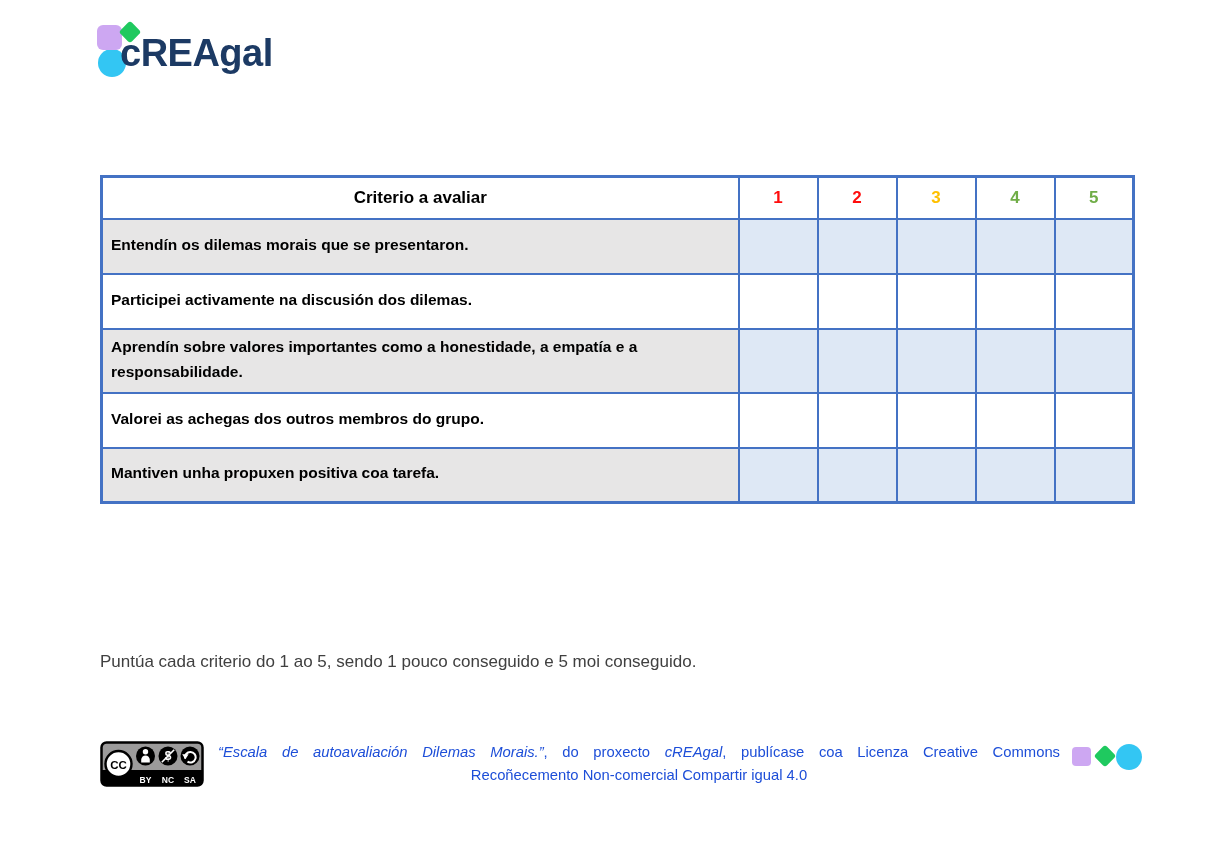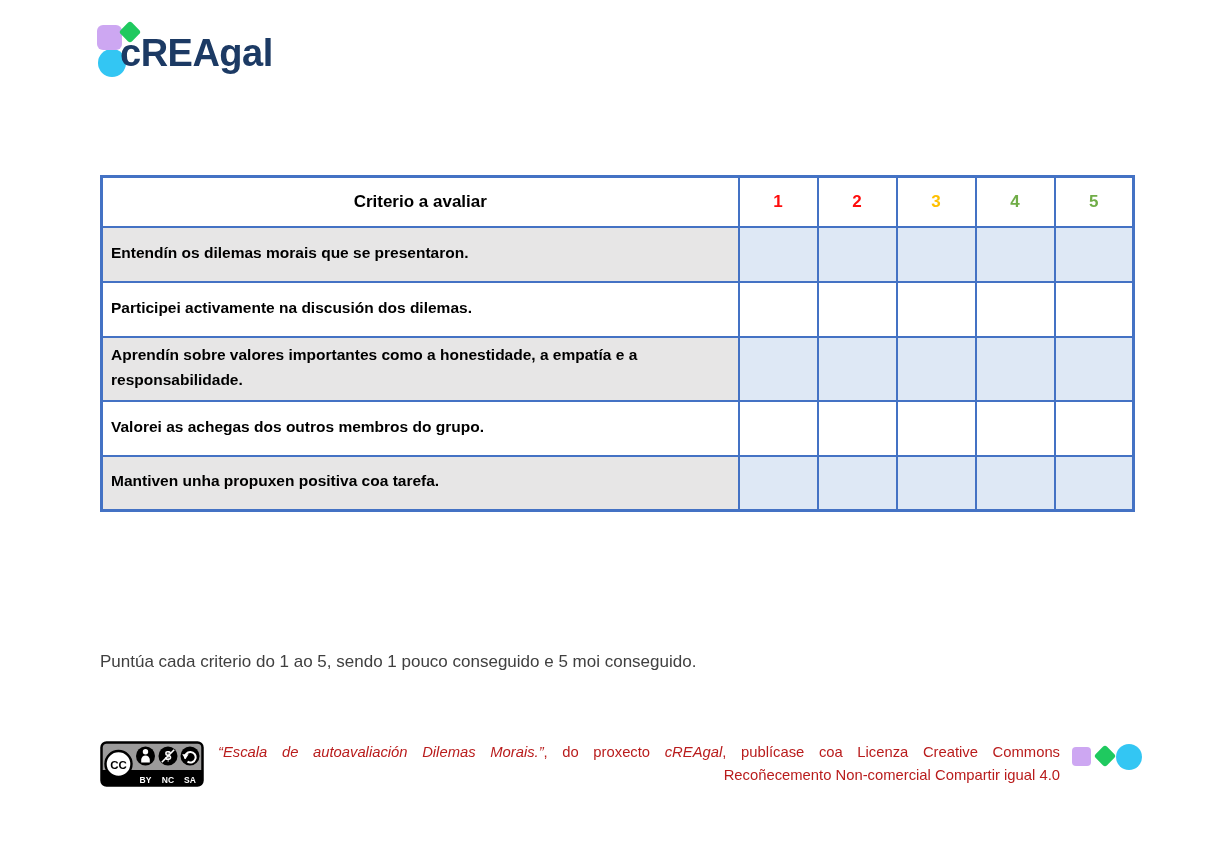--- a/index.html
+++ b/index.html
@@ -29,21 +29,21 @@
     text-align: center; font-style: italic; font-size: 17px; color: #1f1f1f;
   }
 
   
   .rubric {
     position: absolute; left: 100px; top: 175px;
     border-collapse: collapse; table-layout: fixed; width: 1033px;
     border: 3px solid #4472C4;
   }
   .rubric th, .rubric td { border: 2px solid #4472C4; }
-  .rubric thead th { height: 50px; background: #ffffff; }
+  .rubric thead th { height: 42px; background: #ffffff; }
   .rubric th.crit-head { font-size: 17px; font-weight: bold; color: #000; text-align: center; }
   .rubric th.score-head { font-size: 17px; font-weight: bold; text-align: center; }
   .rubric tbody td { height: 55px; }
   .rubric td.crit {
     font-size: 15.5px; font-weight: bold; color: #000;
     text-align: left; padding: 4px 14px 8px 8px; line-height: 25px;
     background: #ffffff;
   }
   .rubric td.score { background: #ffffff; }
   .rubric tbody tr:nth-child(odd) td.crit  { background: #E7E6E6; }
@@ -54,23 +54,23 @@
     position: absolute; left: 100px; top: 652px;
     font-size: 17px; color: #404040;
   }
 
   
   .license {
     position: absolute; left: 100px; top: 741px; width: 1050px;
     display: flex; align-items: flex-start;
   }
   .cc-badge { flex: 0 0 auto; margin-right: 14px; }
-  .lic-text { flex: 1 1 auto; font-size: 14.8px; color: #b91c1c; line-height: 23px; }
+  .lic-text { flex: 1 1 auto; font-size: 14.8px; color: #1d4ed8; line-height: 23px; }
   .lic-line1 { text-align: justify; text-align-last: justify; }
-  .lic-line2 { text-align: right; }
+  .lic-line2 { text-align: center; }
   .lic-italic { font-style: italic; }
   .lic-shapes { flex: 0 0 auto; position: relative; width: 78px; height: 30px; margin-left: 12px; margin-top: 3px; }
   .lic-shapes .sq  { position: absolute; left: 0px;  top: 3px; width: 19px; height: 19px; border-radius: 4px; }
   .lic-shapes .dia { position: absolute; left: 25px; top: 4px; width: 16px; height: 16px; border-radius: 3px; transform: rotate(45deg); }
   .lic-shapes .cir { position: absolute; left: 44px; top: 0px; width: 26px; height: 26px; border-radius: 50%; }
 </style>
 </head>
 <body>
 
 <div class="page">

